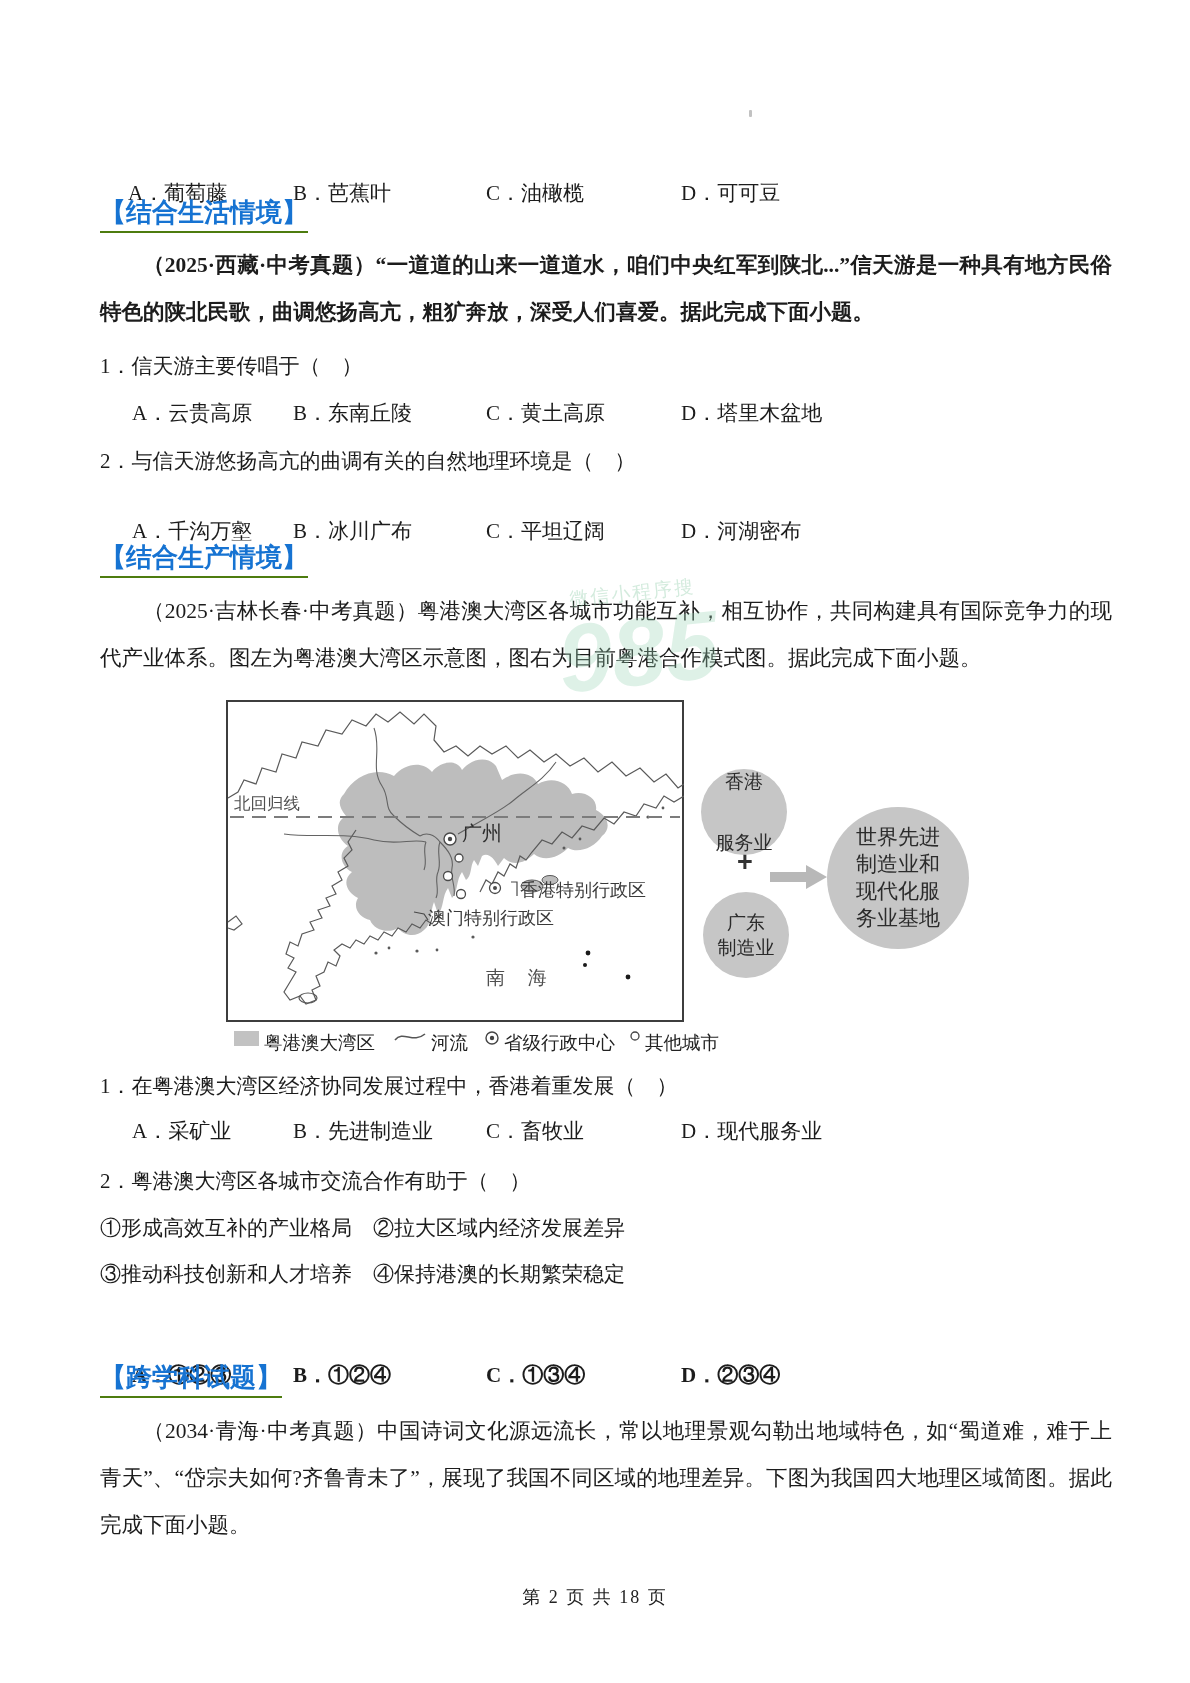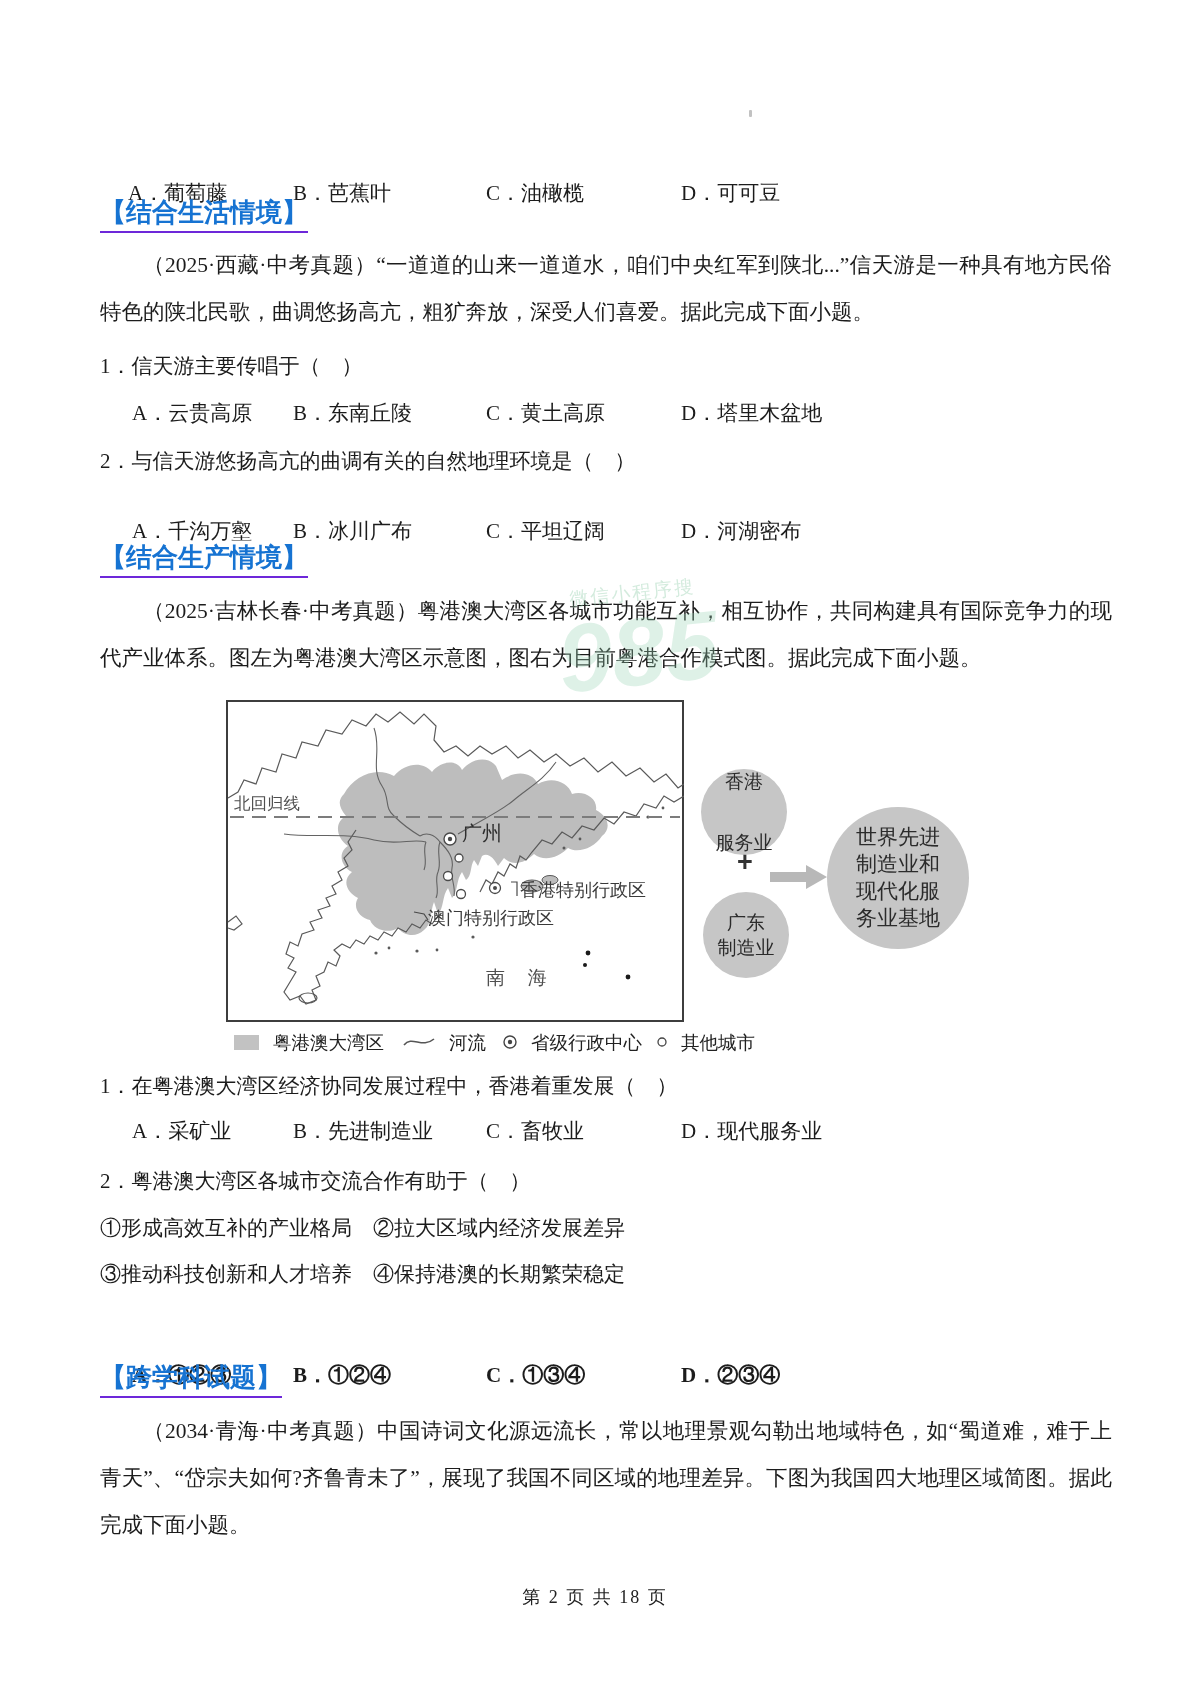--- a/index.html
+++ b/index.html
@@ -15,39 +15,39 @@
   
   .opt-row{position:absolute;left:100px;width:1010px;height:30px;font-size:21px;line-height:30px;}
   .opt-row .opt{position:absolute;top:0;white-space:nowrap;}
   .opt-a{left:32px;} .opt-b{left:193px;} .opt-c{left:386px;} .opt-d{left:581px;}
   
   .sec-head{
     position:absolute;left:100px;
     font-family:"Liberation Sans","DejaVu Sans",sans-serif;
     font-weight:bold;font-size:26px;line-height:32px;
     color:#1673d2;
-    border-bottom:2px solid #6d28d9;
+    border-bottom:2px solid #4d7c0f;
     padding-bottom:3px;
     white-space:nowrap;
   }
   .stimulus{
     position:absolute;left:100px;width:1012px;
     font-size:21.5px;line-height:47px;
     text-indent:43px;text-align:justify;
   }
   .qline{position:absolute;left:100px;width:1010px;font-size:21px;line-height:30px;white-space:nowrap;}
   .stmt{position:absolute;left:100px;width:1010px;font-size:21px;line-height:30px;white-space:nowrap;}
   .figure{position:absolute;left:0;top:690px;width:1190px;height:372px;}
   .map-wrap{position:absolute;left:226px;top:10px;width:458px;height:322px;}
   .legend{
     position:absolute;left:234px;top:340px;height:24px;
     display:flex;align-items:center;gap:10px;
     font-size:18.5px;color:#222;white-space:nowrap;
   }
-  .legend .li{display:flex;align-items:center;gap:13px;}
+  .legend .li{display:flex;gap:4px;}
   
   .dcircle{
     position:absolute;border-radius:50%;background:#c6c6c6;
     display:flex;flex-direction:column;align-items:center;justify-content:center;
     color:#2b2b2b;text-align:center;
   }
   .dcircle.small{width:86px;height:86px;font-size:19px;line-height:25px;}
   .dcircle.big{width:142px;height:142px;font-size:21px;line-height:27px;}
   .plus{position:absolute;font-size:27px;font-weight:bold;color:#333;
         font-family:"Liberation Sans",sans-serif;}
@@ -74,21 +74,21 @@
   <div class="stray"></div>
 
   <div class="opt-row" style="top:146px;margin-top:32px;">
     <span class="opt opt-a" style="left:28px;">A．葡萄藤</span>
     <span class="opt opt-b">B．芭蕉叶</span>
     <span class="opt opt-c">C．油橄榄</span>
     <span class="opt opt-d">D．可可豆</span>
   </div>
 
   <div class="sec-head" style="top:196px;">【结合生活情境】</div>
-  <div class="stimulus" style="top:242px;">（2025·西藏·中考真题）“一道道的山来一道道水，咱们中央红军到陕北...”信天游是一种具有地方民俗特色的陕北民歌，曲调悠扬高亢，粗犷奔放，深受人们喜爱。据此完成下面小题。</div>
+  <div class="stimulus" style="top:242px;font-weight:bold;">（2025·西藏·中考真题）“一道道的山来一道道水，咱们中央红军到陕北...”信天游是一种具有地方民俗特色的陕北民歌，曲调悠扬高亢，粗犷奔放，深受人们喜爱。据此完成下面小题。</div>
   <div class="qline" style="top:351px;">1．信天游主要传唱于（　）</div>
   <div class="opt-row" style="top:398px;">
     <span class="opt opt-a">A．云贵高原</span>
     <span class="opt opt-b">B．东南丘陵</span>
     <span class="opt opt-c">C．黄土高原</span>
     <span class="opt opt-d">D．塔里木盆地</span>
   </div>
   <div class="qline" style="top:446px;">2．与信天游悠扬高亢的曲调有关的自然地理环境是（　）</div>
   <div class="opt-row" style="top:516px;">
     <span class="opt opt-a">A．千沟万壑</span>

